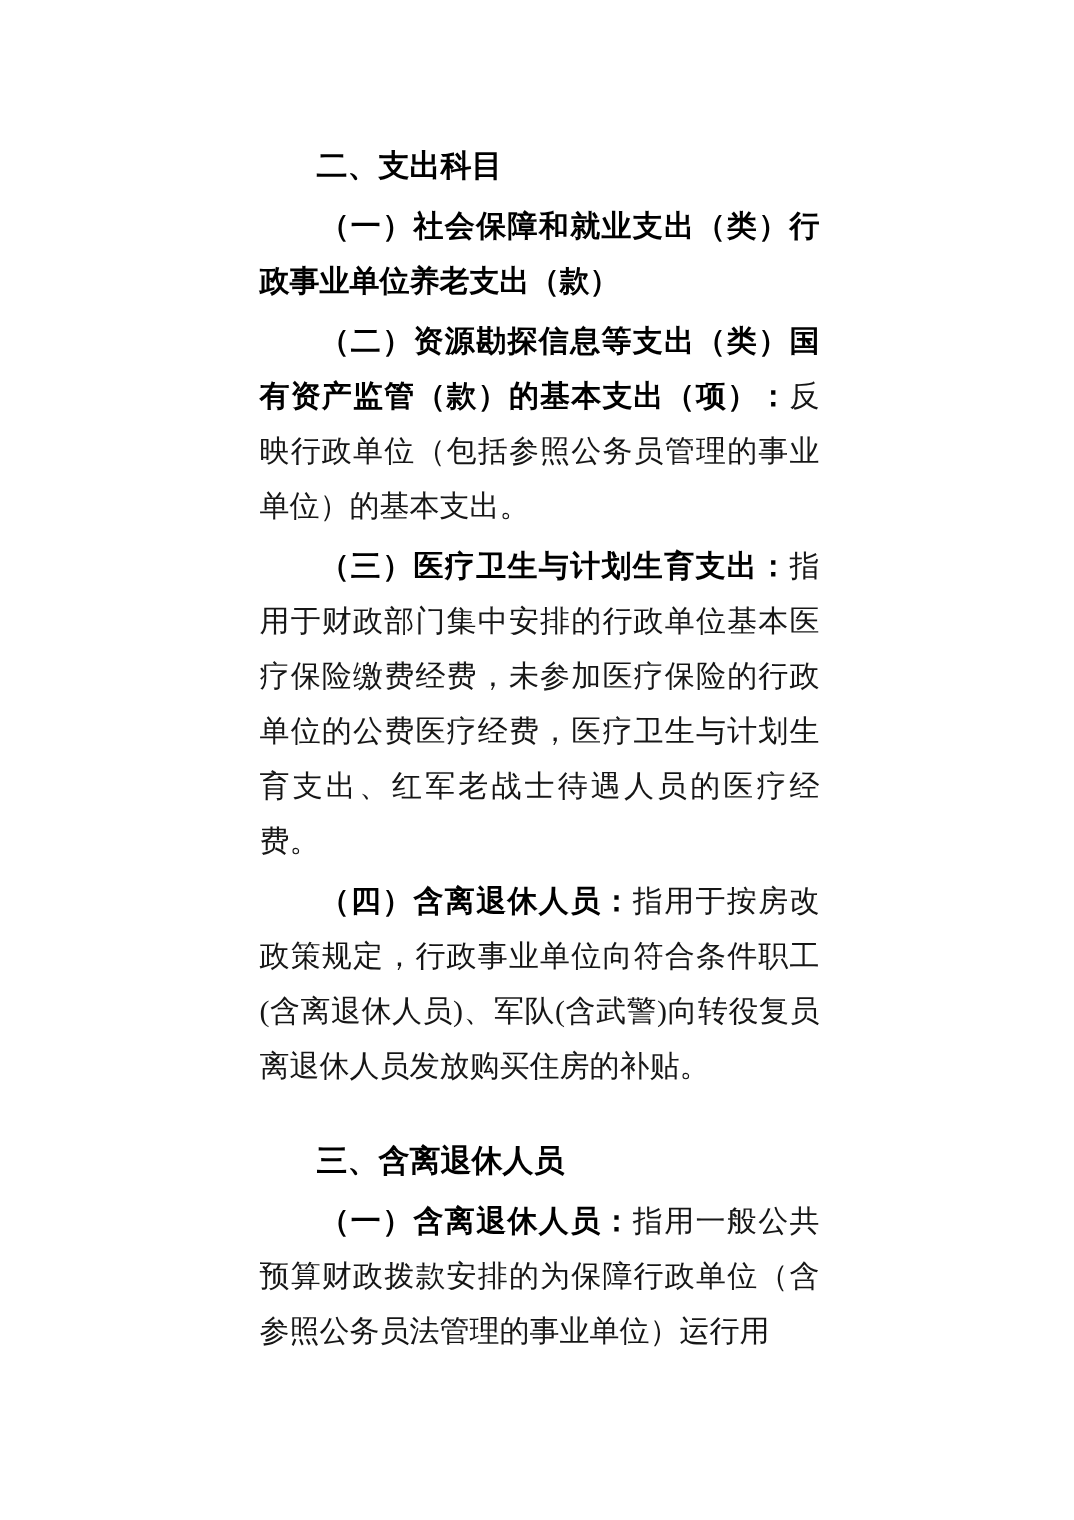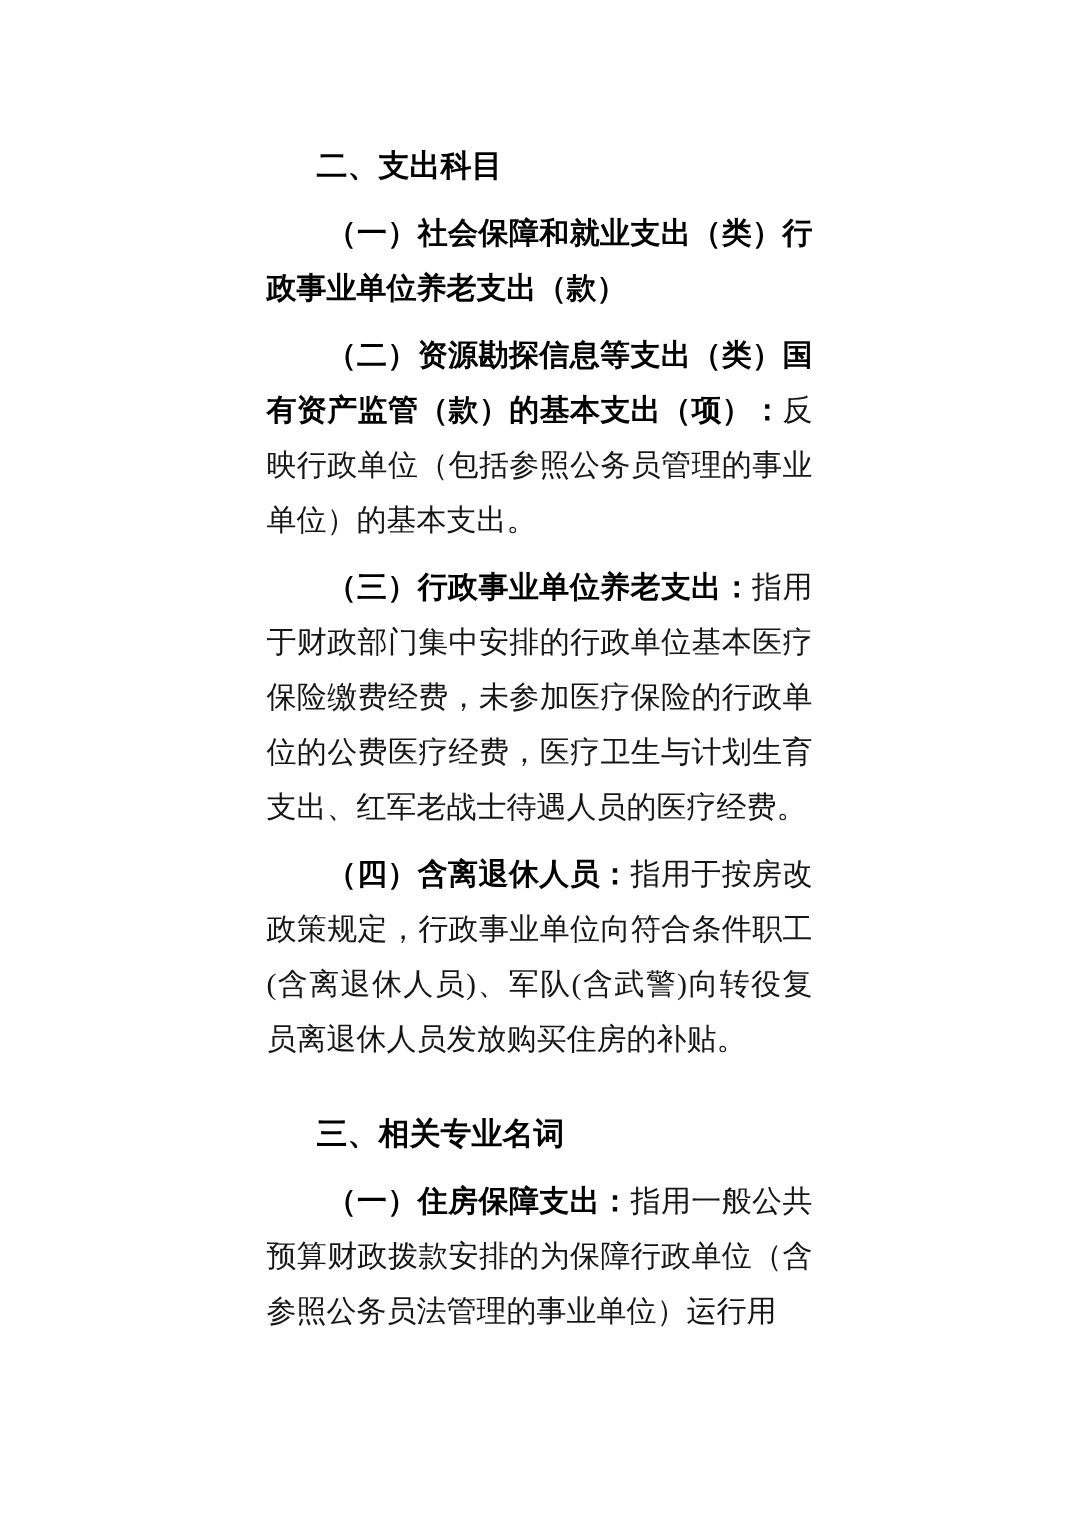--- a/index.html
+++ b/index.html
@@ -32,21 +32,21 @@
     font-size: 31px;
     line-height: 55px;
     color: #000000;
     text-indent: 2em;
     text-align: left;
   }
   .heading.second {
     margin-top: 40px;
   }
   .para {
-    margin: 12px;
+    margin: 5px;
     text-indent: 2em;
     word-break: break-all;
     overflow-wrap: anywhere;
   }
   .para .lead {
     font-weight: 700;
     color: #000000;
   }
   .para .rest {
     font-weight: 400;
@@ -59,22 +59,22 @@
   <div class="doc">
 
     <h2 class="heading">二、支出科目</h2>
 
     <p class="para"><span class="lead">（一）社会保障和就业支出（类）行政事业单位养老支出（款）</span><span class="rest"></span></p>
 
 
 
     <p class="para"><span class="lead">（二）资源勘探信息等支出（类）国有资产监管（款）的基本支出（项）：</span><span class="rest">反映行政单位（包括参照公务员管理的事业单位）的基本支出。</span></p>
 
-    <p class="para"><span class="lead">（三）行政事业单位养老支出：</span><span class="rest">指用于财政部门集中安排的行政单位基本医疗保险缴费经费，未参加医疗保险的行政单位的公费医疗经费，医疗卫生与计划生育支出、红军老战士待遇人员的医疗经费。</span></p>
+    <p class="para"><span class="lead">（三）医疗卫生与计划生育支出：</span><span class="rest">指用于财政部门集中安排的行政单位基本医疗保险缴费经费，未参加医疗保险的行政单位的公费医疗经费，医疗卫生与计划生育支出、红军老战士待遇人员的医疗经费。</span></p>
 
     <p class="para"><span class="lead">（四）含离退休人员：</span><span class="rest">指用于按房改政策规定，行政事业单位向符合条件职工(含离退休人员)、军队(含武警)向转役复员离退休人员发放购买住房的补贴。</span></p>
 
-    <h2 class="heading second">三、相关专业名词</h2>
+    <h2 class="heading second">三、含离退休人员</h2>
 
-    <p class="para"><span class="lead">（一）住房保障支出：</span><span class="rest">指用一般公共预算财政拨款安排的为保障行政单位（含参照公务员法管理的事业单位）运行用</span></p>
+    <p class="para"><span class="lead">（一）含离退休人员：</span><span class="rest">指用一般公共预算财政拨款安排的为保障行政单位（含参照公务员法管理的事业单位）运行用</span></p>
 
   </div>
 </div>
 
 </body></html>

